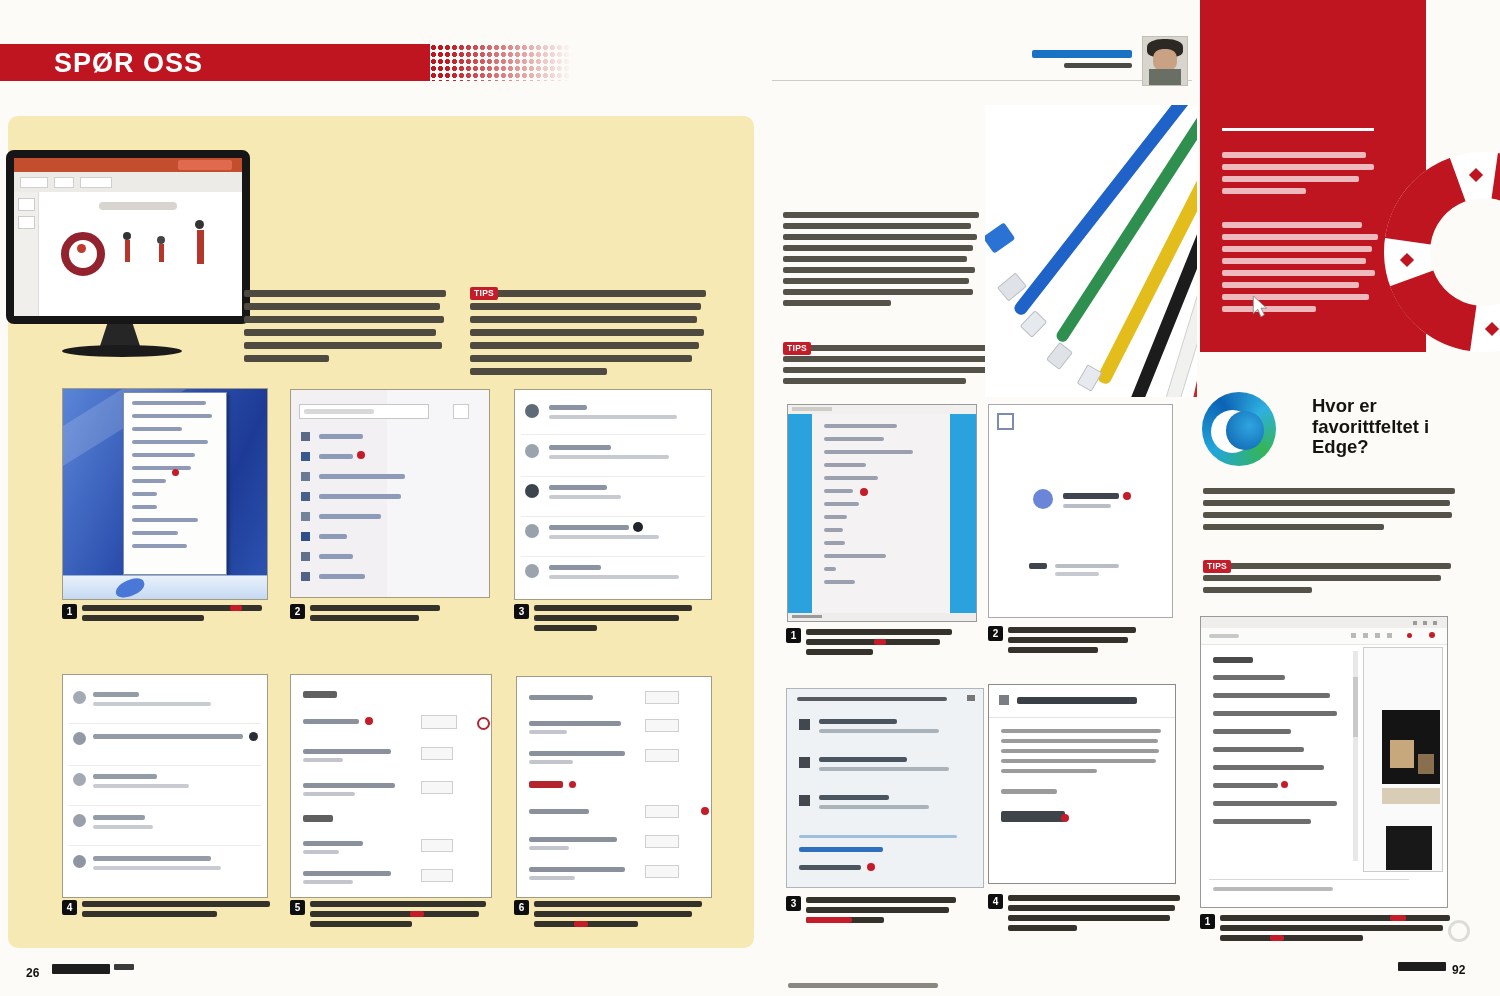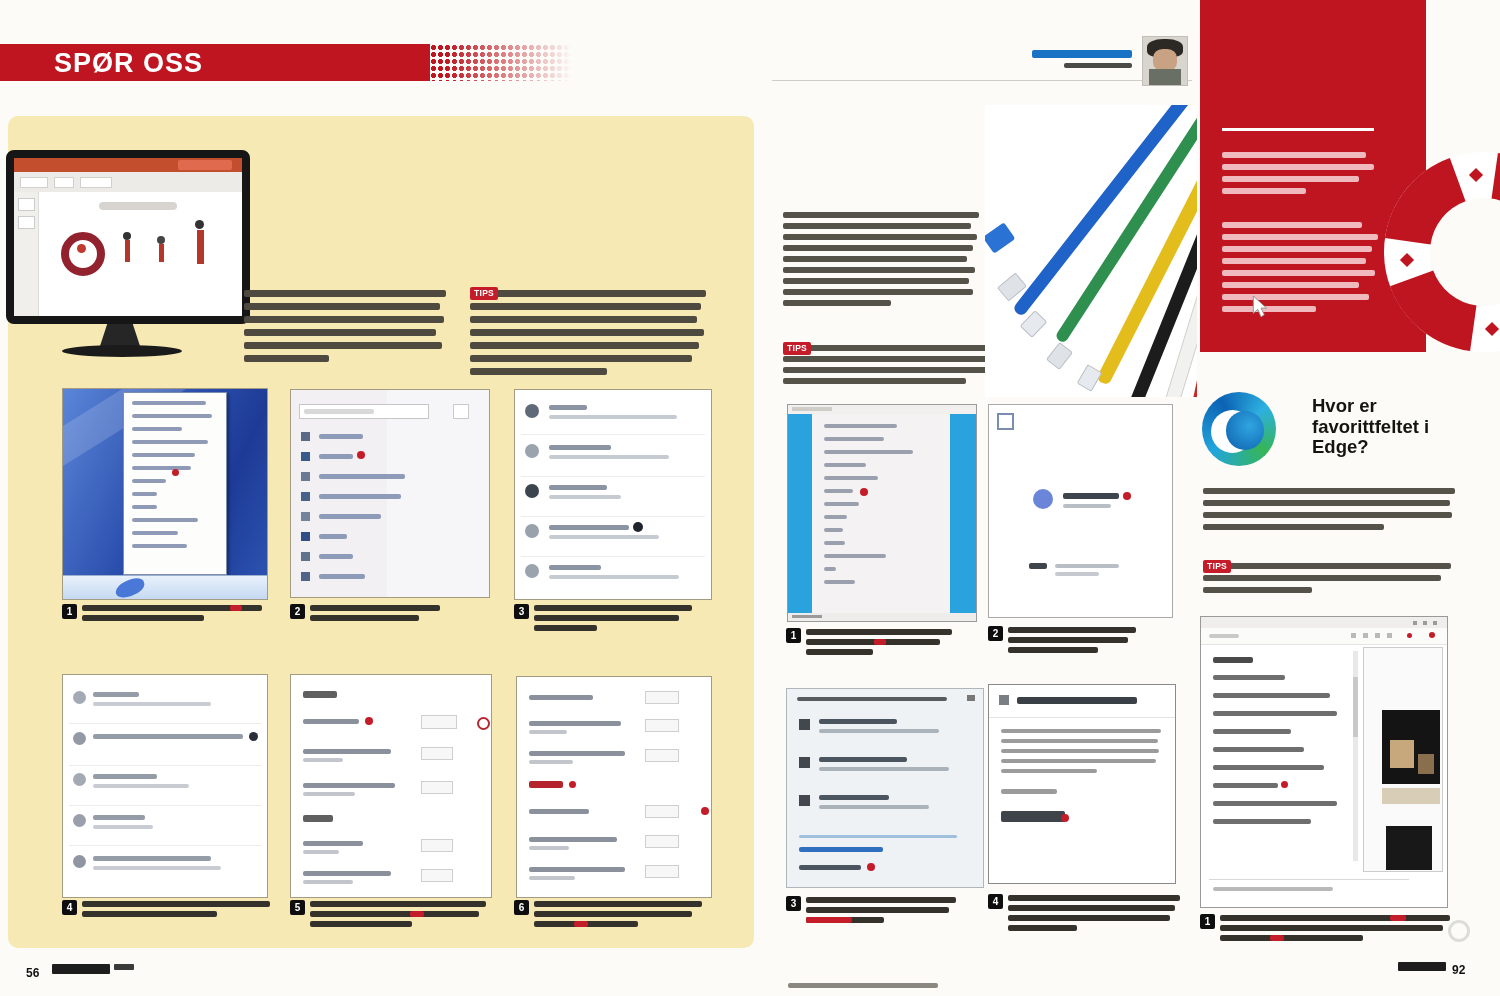--- a/index.html
+++ b/index.html
@@ -287,21 +287,21 @@
     <span class="stepnum">6</span>
     <div class="tl" style="left:20px;top:1px;width:168px;">
         <i style="height: 6px; margin-bottom: 4px; background: rgb(53, 50, 43); width: 100%;"></i>
         <i style="height: 6px; margin-bottom: 4px; background: rgb(53, 50, 43); width: 94%;"></i>
         <i style="height: 6px; margin-bottom: 4px; background: rgb(53, 50, 43); width: 62%;"></i>
       </div>
     <span class="redseg" style="left:60px;top:21px;width:14px;"></span>
   </div>
 
   <div class="abs" style="left:26px;top:963px;">
-    <span class="pgnum">56</span>
+    <span class="pgnum">26</span>
   </div>
   <div class="abs" style="left:52px;top:964px;width:58px;height:10px;background:#1d1d1d;border-radius:1px;"></div>
   <div class="abs" style="left:114px;top:964px;width:20px;height:6px;background:#3a3a3a;border-radius:1px;"></div>
 
   <div class="abs" style="left:772px;top:80px;width:420px;height:1px;background:#cfcdc8;"></div>
   <div class="abs" style="left:1032px;top:50px;width:100px;height:8px;background:#1a72c4;border-radius:2px;"></div>
   <div class="abs" style="left:1064px;top:63px;width:68px;height:5px;background:#4a4a46;border-radius:2px;"></div>
   <div class="abs" style="left:1142px;top:36px;width:44px;height:48px;background:#d8d4ce;overflow:hidden;border:1px solid #c2beb8;">
     <div class="abs" style="left:4px;top:2px;width:36px;height:18px;background:#2c2824;border-radius:45% 45% 30% 30%;"></div>
     <div class="abs" style="left:10px;top:12px;width:24px;height:22px;background:#c9a183;border-radius:40%;"></div>

